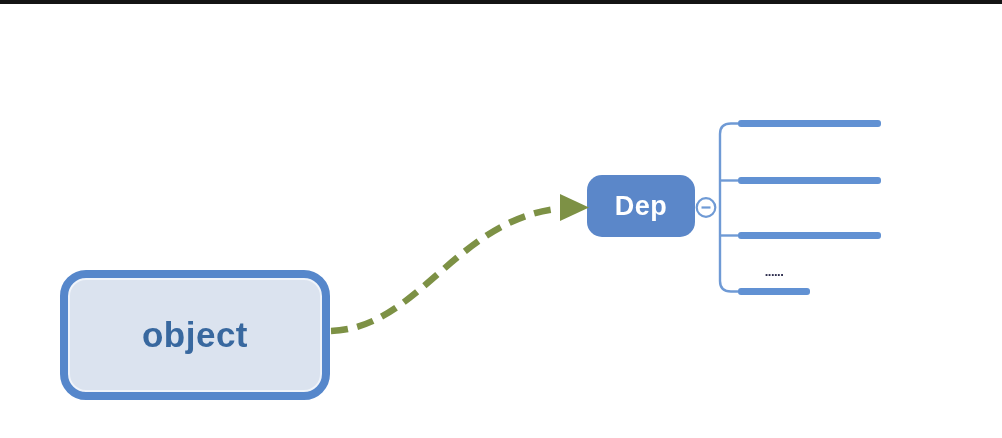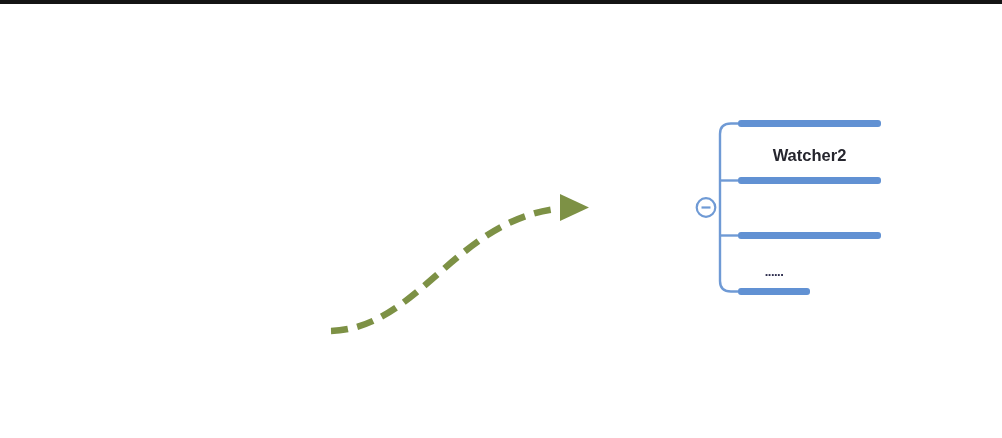--- a/index.html
+++ b/index.html
@@ -69,35 +69,40 @@
     line-height: 16px;
   }
 </style>
 </head>
 <body>
 
 <div class="canvas">
 
   <div class="top-bar"></div>
 
+  <div class="object-box">
+    <span class="node-label">object</span>
+  </div>
 
+  <div class="dep-box">
+    <span class="node-label">Dep</span>
+  </div>
 
   <svg class="overlay" width="1002" height="438" viewBox="0 0 1002 438">
     <path d="M331 331 C418 328 455 222 556 209" fill="none" stroke="#7d9145" stroke-width="6.5" stroke-dasharray="17 9.5"></path>
     <polygon points="560,194 589,207.5 560,221" fill="#7d9145"></polygon>
     <path d="M738 123.5 L731 123.5 Q720 123.5 720 134 L720 281 Q720 291.5 731 291.5 L738 291.5" fill="none" stroke="#6f9ad5" stroke-width="2.4"></path>
     <path d="M720 180.5 L738 180.5" fill="none" stroke="#6f9ad5" stroke-width="2.4"></path>
     <path d="M720 235.5 L738 235.5" fill="none" stroke="#6f9ad5" stroke-width="2.4"></path>
     <g>
       <circle cx="706" cy="207.5" r="9.3" fill="#ffffff" stroke="#6f9ad5" stroke-width="2.2"></circle>
       <line x1="701.5" y1="207.5" x2="710.5" y2="207.5" stroke="#6f9ad5" stroke-width="2.2"></line>
     </g>
   </svg>
 
   <div class="bar bar-1"></div>
   <div class="bar bar-2"></div>
   <div class="bar bar-3"></div>
   <div class="bar bar-4"></div>
 
-  <div class="watcher-label watcher-label-2">Watcher2</div>
   <div class="dots-label">......</div>
 
 </div>
 
 </body></html>

